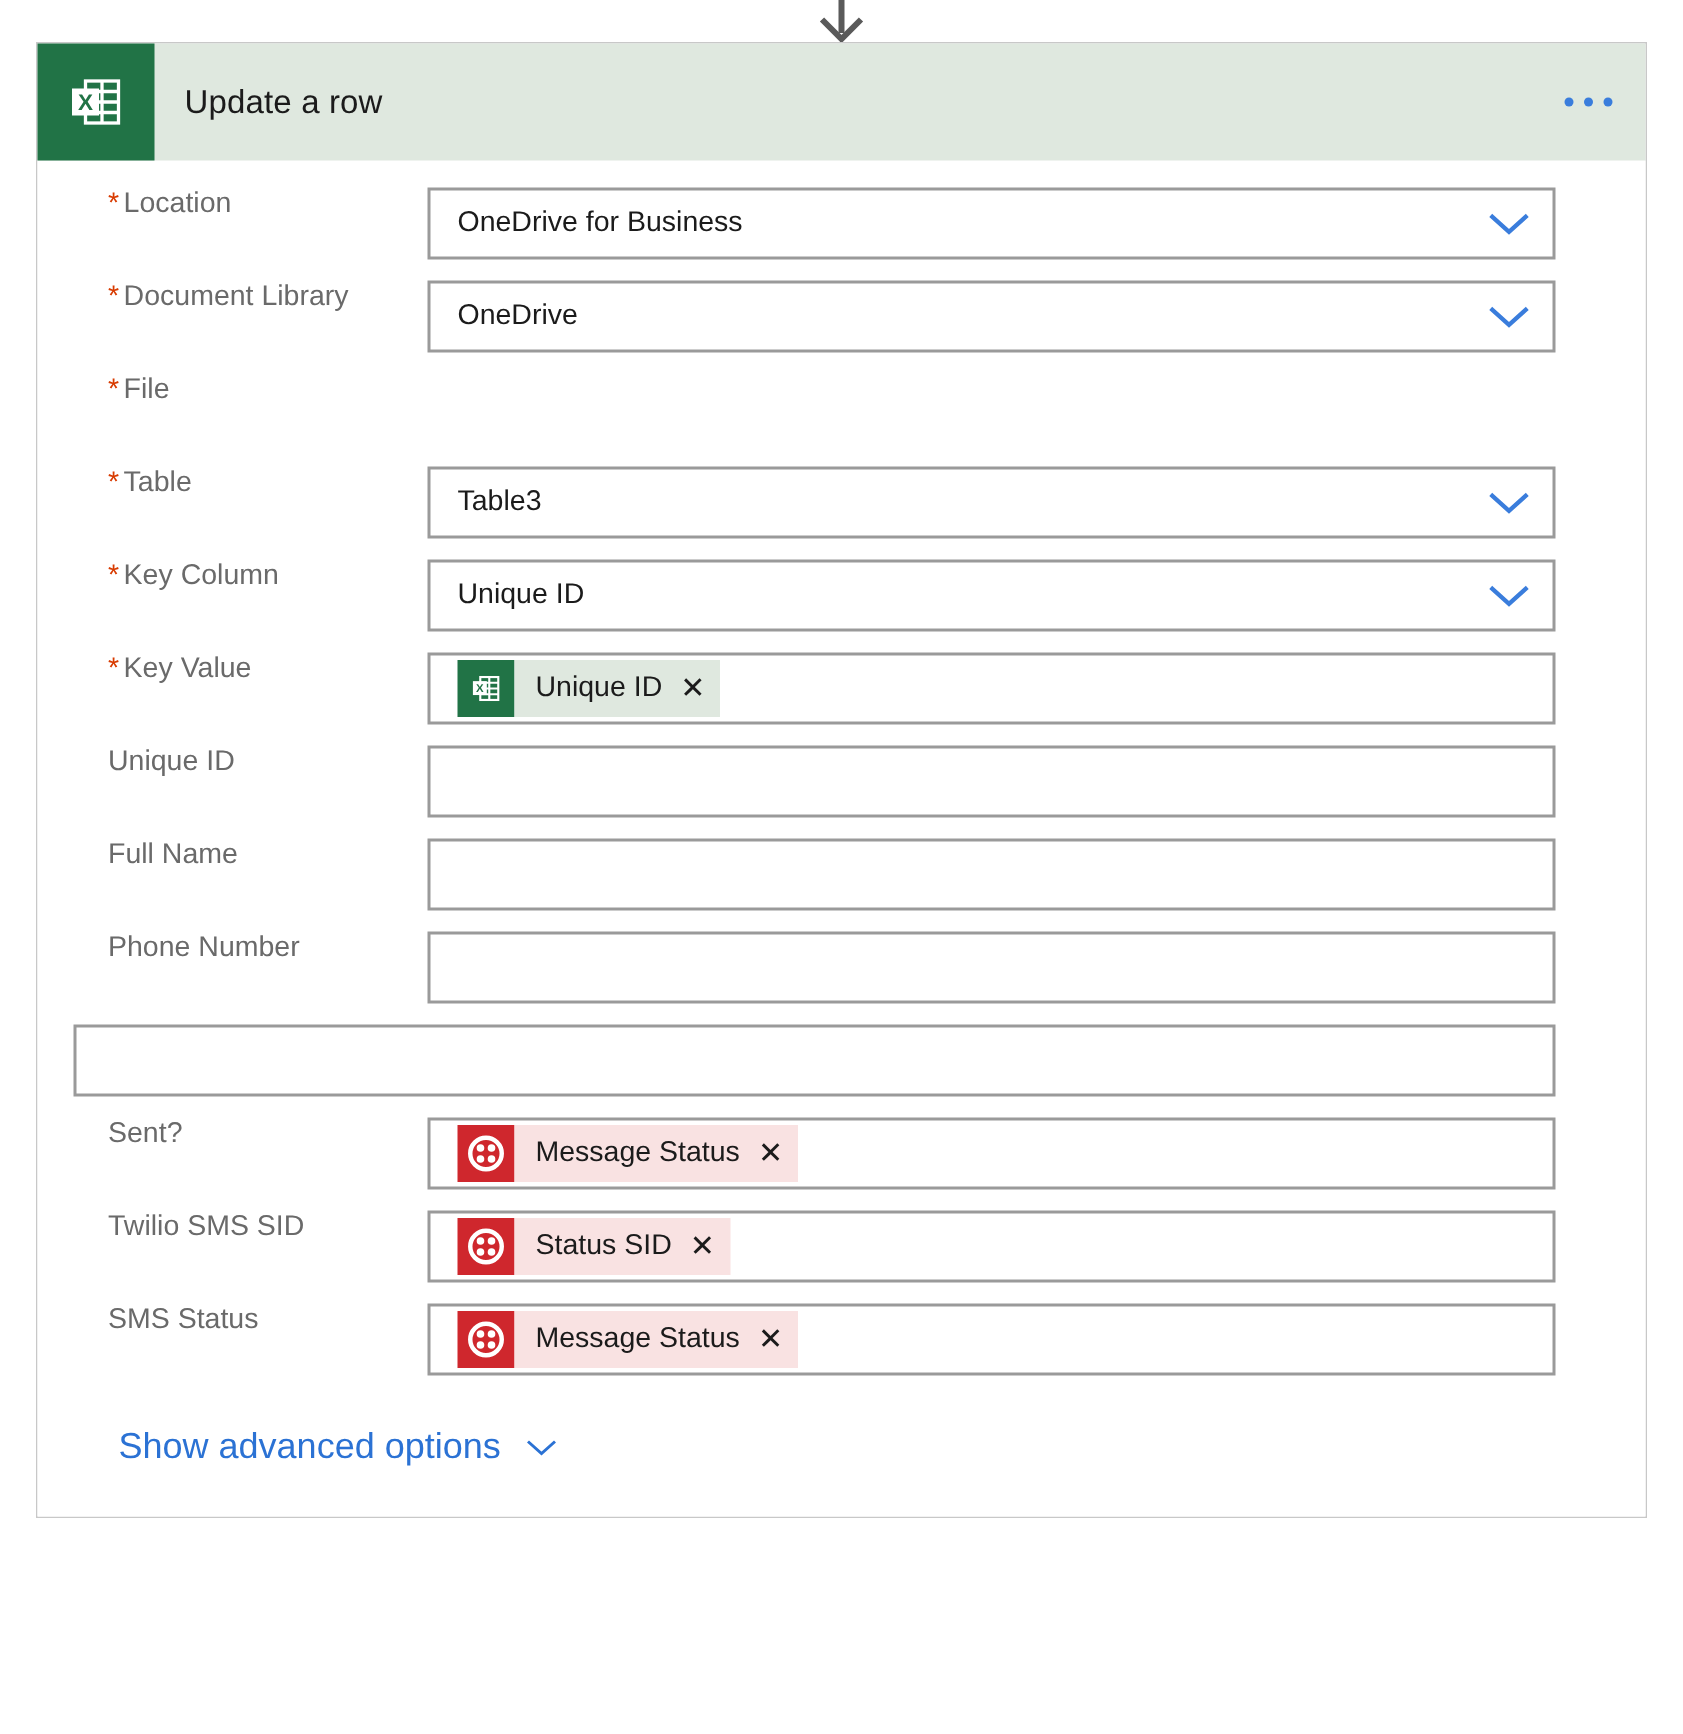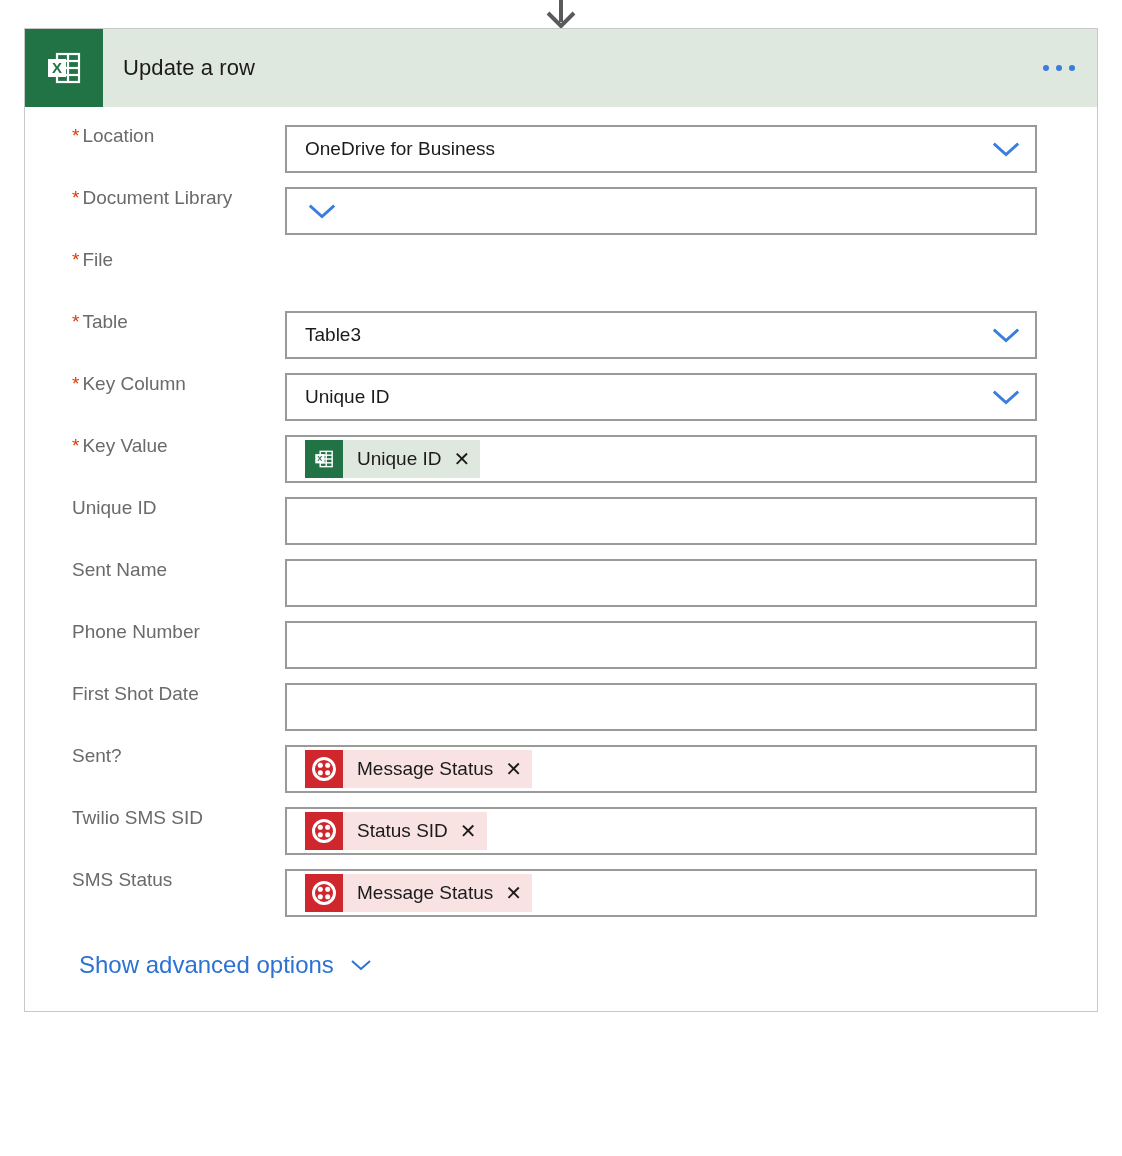--- a/index.html
+++ b/index.html
@@ -231,20 +231,21 @@
             <span class="chev">
               <svg width="34" height="20" viewBox="0 0 30 18">
                 <polyline points="5,5 15,14 25,5" fill="none" stroke="#3a7ddc" stroke-width="2.6" stroke-linecap="square"></polyline>
               </svg>
             </span>
           </div>
         </div>
         <div class="form-row">
           <div class="form-label"><span class="req">*</span><span>Document Library</span></div>
           <div class="field">
+            <span class="field-value">OneDrive</span>
             <span class="chev">
               <svg width="34" height="20" viewBox="0 0 30 18">
                 <polyline points="5,5 15,14 25,5" fill="none" stroke="#3a7ddc" stroke-width="2.6" stroke-linecap="square"></polyline>
               </svg>
             </span>
           </div>
         </div>
         <div class="form-row">
           <div class="form-label"><span class="req">*</span><span>File</span></div>
         </div>
@@ -292,33 +293,32 @@
             </span>
           </div>
         </div>
         <div class="form-row">
           <div class="form-label"><span>Unique ID</span></div>
           <div class="field empty">
             <span class="field-value"></span>
           </div>
         </div>
         <div class="form-row">
-          <div class="form-label"><span>Sent Name</span></div>
+          <div class="form-label"><span>Full Name</span></div>
           <div class="field empty">
             <span class="field-value"></span>
           </div>
         </div>
         <div class="form-row">
           <div class="form-label"><span>Phone Number</span></div>
           <div class="field empty">
             <span class="field-value"></span>
           </div>
         </div>
         <div class="form-row">
-          <div class="form-label"><span>First Shot Date</span></div>
           <div class="field empty">
             <span class="field-value"></span>
           </div>
         </div>
         <div class="form-row">
           <div class="form-label"><span>Sent?</span></div>
           <div class="field">
             <span class="token twilio">
               <span class="token-icon">
                 <svg width="28" height="28" viewBox="0 0 32 32">

